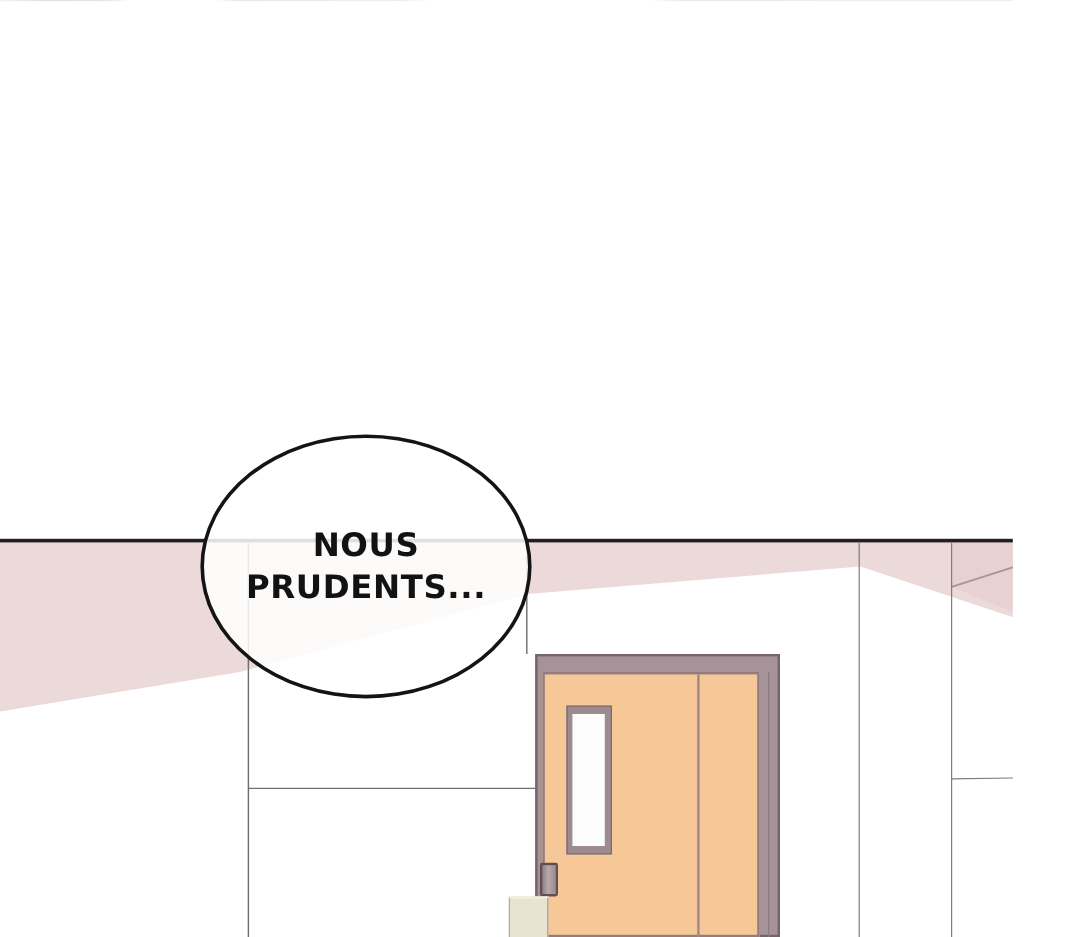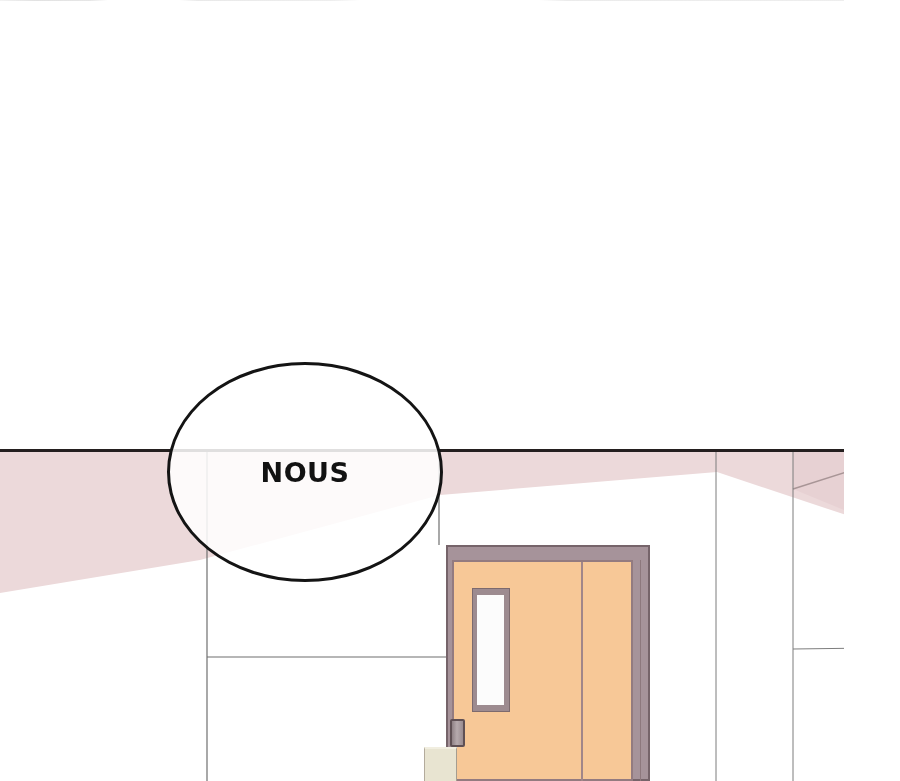--- a/index.html
+++ b/index.html
@@ -138,15 +138,16 @@
   <div id="door-panel" class="abs"></div>
   <div id="door-divider" class="abs"></div>
   <div id="door-jamb-line" class="abs"></div>
   <div id="door-window-frame" class="abs"></div>
   <div id="door-window-glass" class="abs"></div>
   <div id="door-handle" class="abs"></div>
   <div id="waste-bin" class="abs"></div>
 
   <div id="speech-bubble" class="abs">
     <span class="speech-line">NOUS</span>
+    <span class="speech-line">PRUDENTS...</span>
   </div>
 
 </div>
 
 </body></html>

